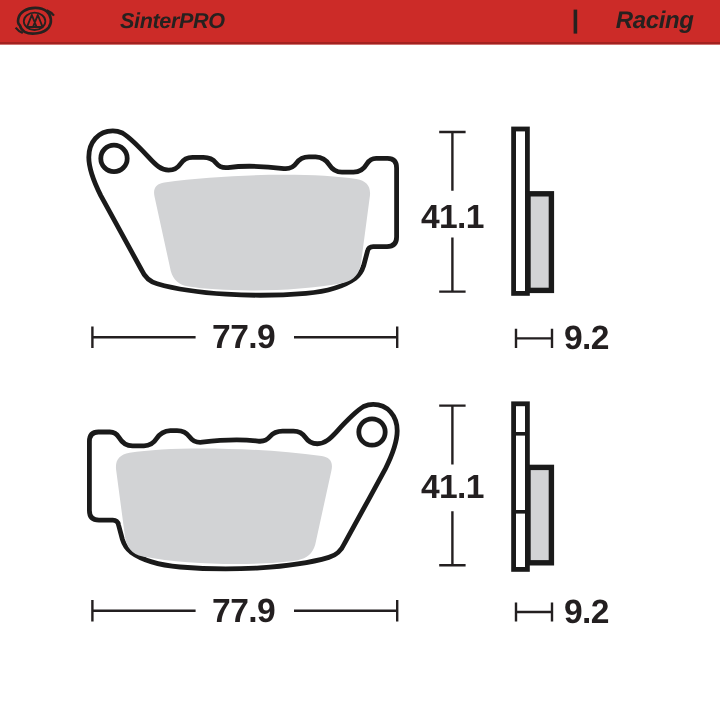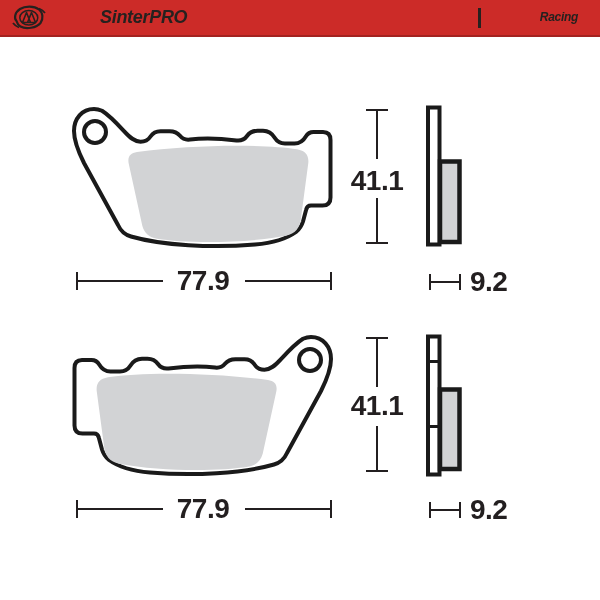--- a/index.html
+++ b/index.html
@@ -16,21 +16,21 @@
     position:absolute;left:53px;top:0;height:35px;line-height:35px;
     font-style:italic;font-weight:900;font-size:18px;color:#26211f;
     letter-spacing:-0.3px;
     margin-left:47px;
   }
   .divider{
     position:absolute;left:478px;top:8px;width:3px;height:20px;background:#26211f;
   }
   .variant{
     position:absolute;right:22px;top:0;height:35px;line-height:35px;
-    font-style:italic;font-weight:900;font-size:12px;color:#26211f;
+    font-style:italic;font-weight:900;font-size:20px;color:#26211f;
     letter-spacing:-0.3px;
   }
   .drawing{position:absolute;left:0;top:0;}
   .dim-text{
     font-family:"Liberation Sans",sans-serif;font-weight:bold;font-size:28px;
     fill:#231f20;letter-spacing:-0.5px;
   }
   .dim-line{stroke:#231f20;stroke-width:2;fill:none;}
   .outline{fill:#ffffff;stroke:#1a1a1a;stroke-width:4;stroke-linejoin:round;}
   .pad-mat{fill:#d2d3d5;}

